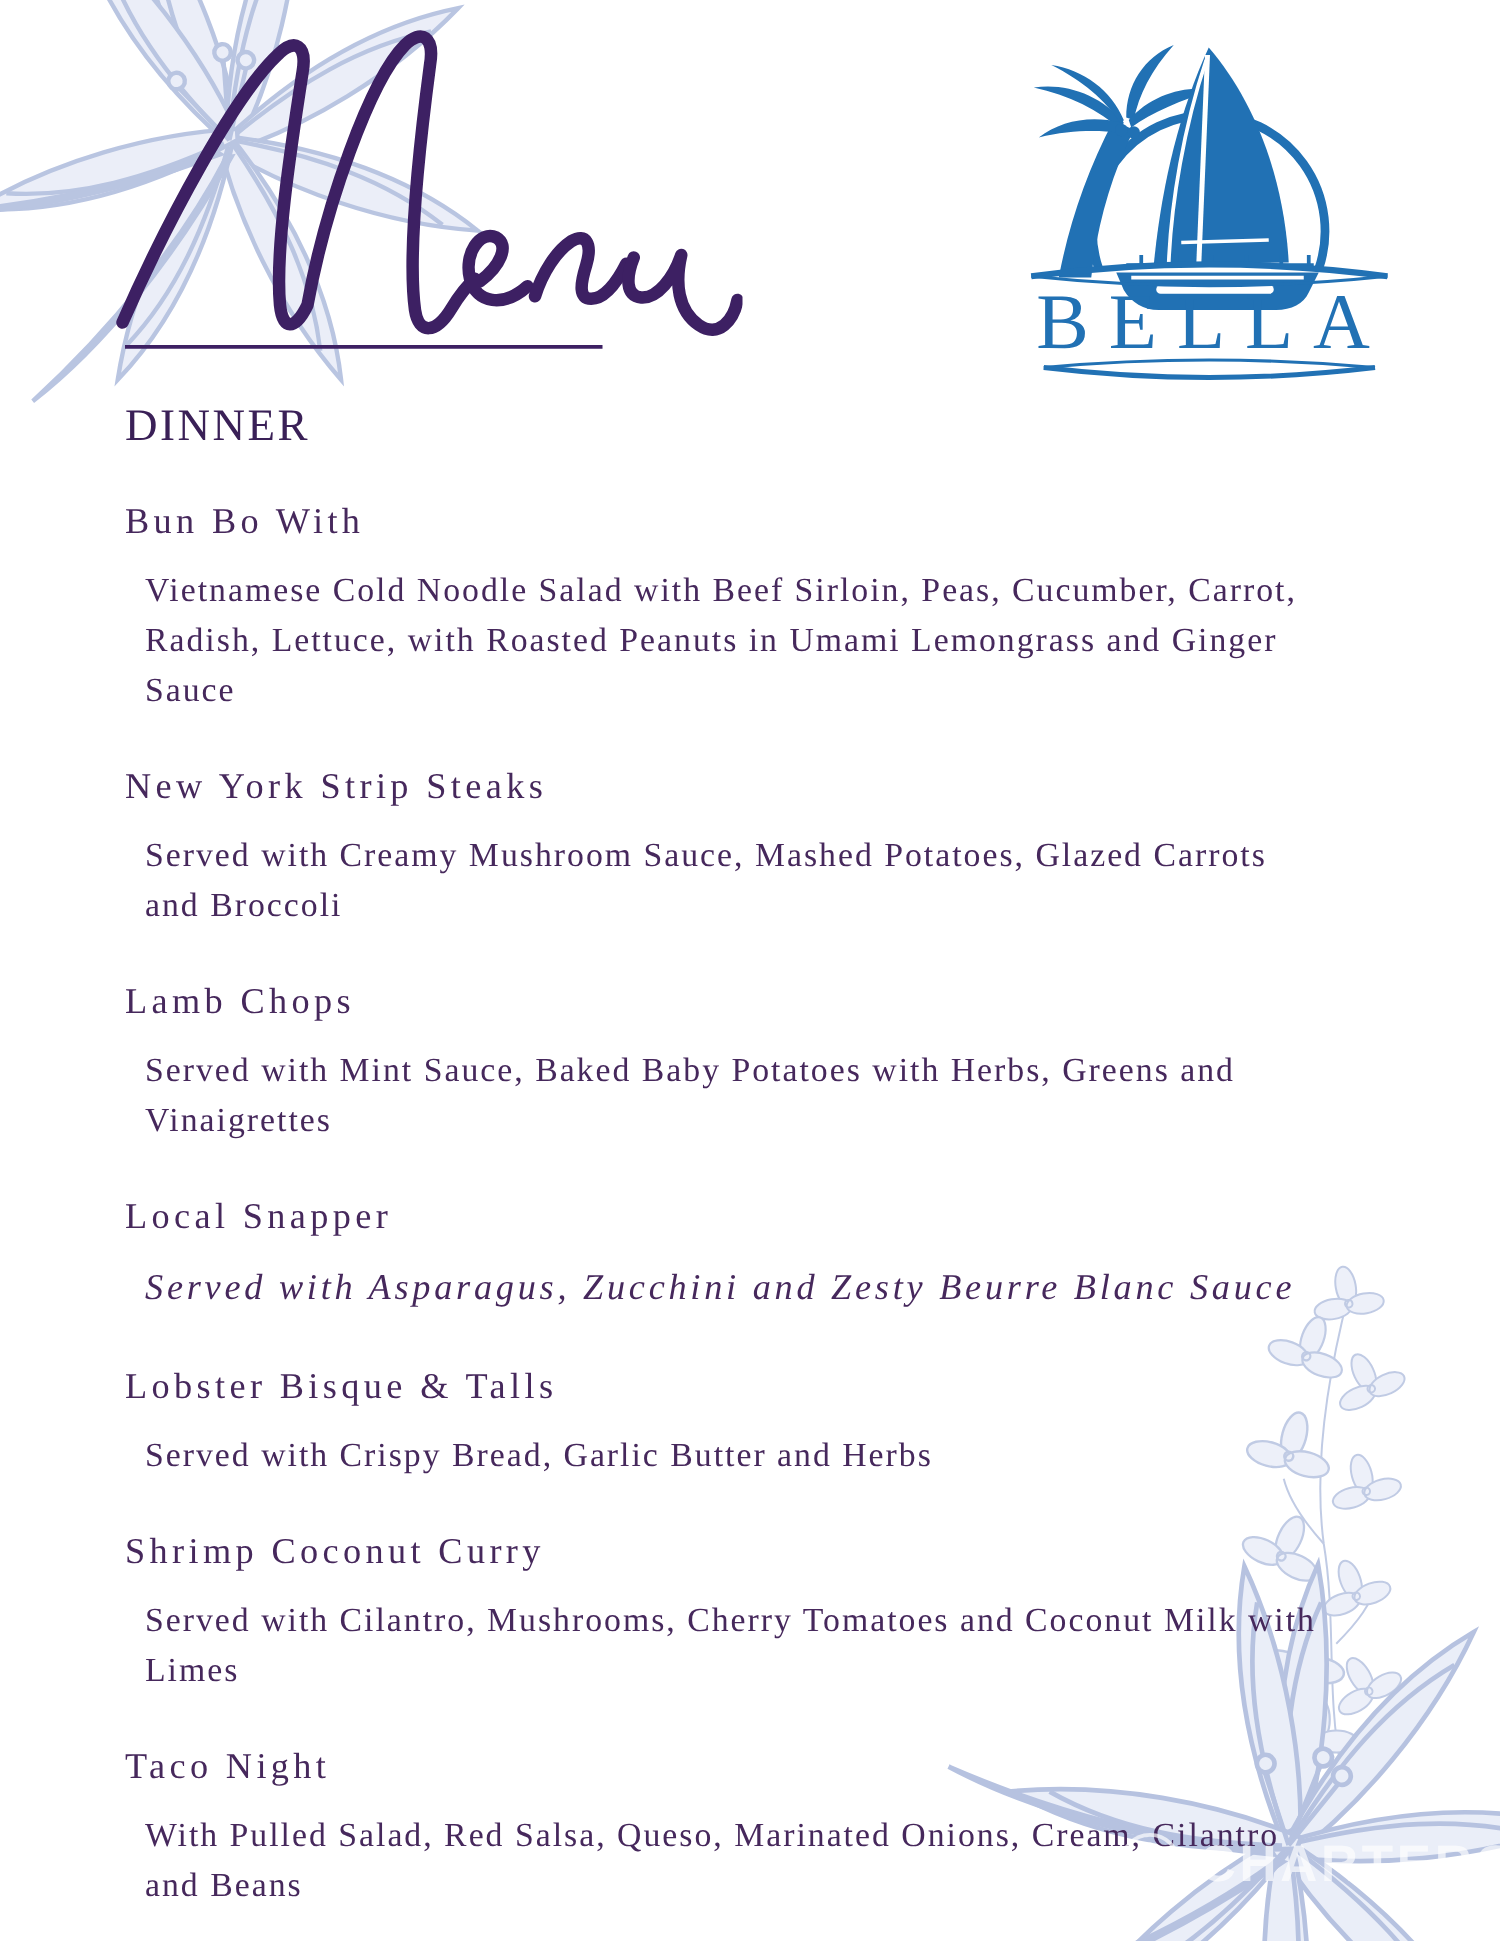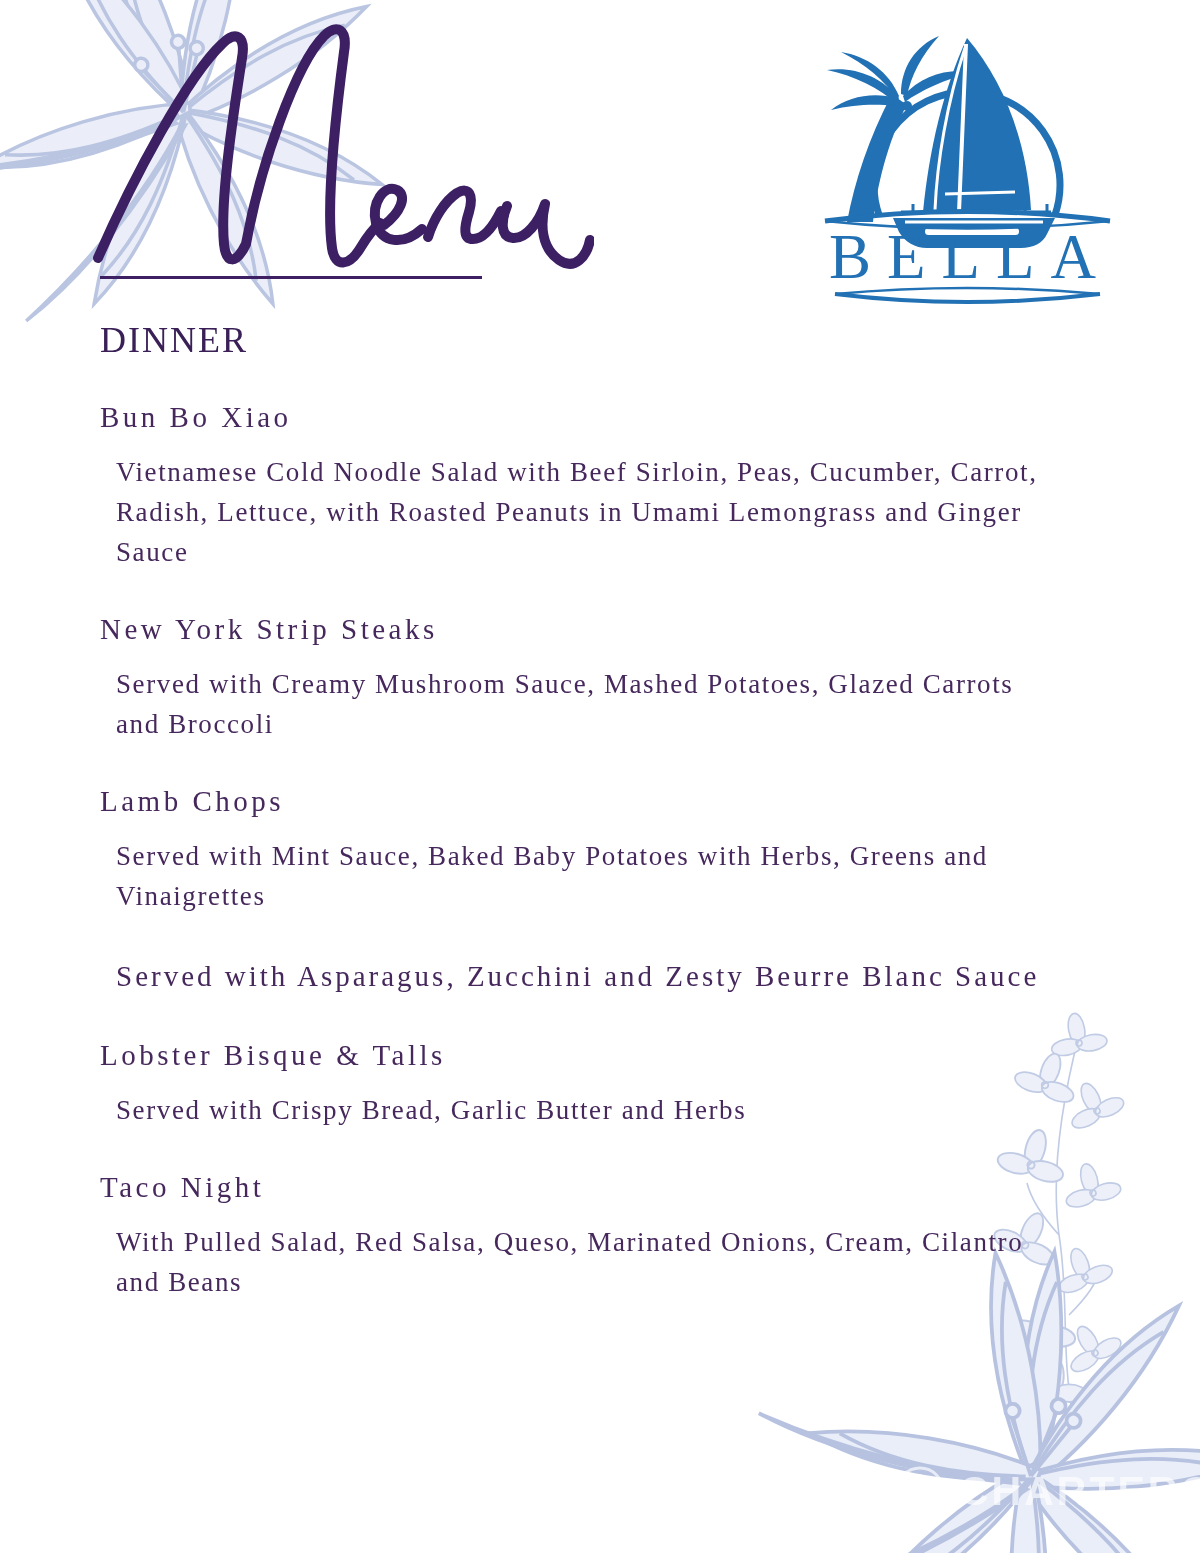--- a/index.html
+++ b/index.html
@@ -28,21 +28,21 @@
   .logo-word{font:63px "Liberation Serif", serif;letter-spacing:16px;fill:var(--blue);}
   
   .content{position:absolute;left:100px;top:322px;width:975px;z-index:1;color:var(--ink);}
   .section-title{
     font-size:36px;font-weight:400;letter-spacing:2px;color:var(--ink-dark);
     margin:0 0 40px 0;line-height:36px;
   }
   .item{margin:0 0 38px 0;}
   .item-name{font-size:29px;letter-spacing:3.5px;line-height:38px;margin:0 0 6px 0;font-weight:400;}
   .item-desc{font-size:27px;letter-spacing:1.6px;line-height:40px;margin:16px;}
-  .item-desc.desc-large{font-size:29px;letter-spacing:3px;line-height:44px;}
+  .item-desc.desc-large{font-size:29px;letter-spacing:3px;line-height:44px;font-style:italic;}
   
   .watermark{
     position:absolute;left:893px;top:1464px;z-index:2;display:flex;align-items:center;gap:12px;
     opacity:0.68;white-space:nowrap;
   }
   .watermark-text{
     font-family:"Liberation Sans", sans-serif;font-weight:700;font-size:41px;
     letter-spacing:3px;color:var(--wm);
   }
 </style>
@@ -157,37 +157,42 @@
       <path class="b-stroke" d="M 40 272 Q 172 260 305 272" stroke-width="2.5"></path>
       <path class="b-stroke" d="M 40 272 Q 172 288 305 272" stroke-width="4"></path>
     </g>
   </svg>
 </div>
 
 <div class="content">
   <h1 class="section-title">DINNER</h1>
   <div>
       <div class="item">
-    <p class="item-name">Bun Bo Xiao</p>
+    <p class="item-name">Bun Bo With</p>
     <p class="item-desc">Vietnamese Cold Noodle Salad with Beef Sirloin, Peas, Cucumber, Carrot, Radish, Lettuce, with Roasted Peanuts in Umami Lemongrass and Ginger Sauce</p>
   </div>
       <div class="item">
     <p class="item-name">New York Strip Steaks</p>
     <p class="item-desc">Served with Creamy Mushroom Sauce, Mashed Potatoes, Glazed Carrots and Broccoli</p>
   </div>
       <div class="item">
     <p class="item-name">Lamb Chops</p>
     <p class="item-desc">Served with Mint Sauce, Baked Baby Potatoes with Herbs, Greens and Vinaigrettes</p>
   </div>
       <div class="item">
+    <p class="item-name">Local Snapper</p>
     <p class="item-desc desc-large">Served with Asparagus, Zucchini and Zesty Beurre Blanc Sauce</p>
   </div>
       <div class="item">
     <p class="item-name">Lobster Bisque &amp; Talls</p>
     <p class="item-desc">Served with Crispy Bread, Garlic Butter and Herbs</p>
+  </div>
+      <div class="item">
+    <p class="item-name">Shrimp Coconut Curry</p>
+    <p class="item-desc">Served with Cilantro, Mushrooms, Cherry Tomatoes and Coconut Milk with Limes</p>
   </div>
       <div class="item">
     <p class="item-name">Taco Night</p>
     <p class="item-desc">With Pulled Salad, Red Salsa, Queso, Marinated Onions, Cream, Cilantro and Beans</p>
   </div>
     </div>
 </div>
 
 <div class="watermark">
   <svg width="54" height="54" viewBox="0 0 54 54" xmlns="http://www.w3.org/2000/svg">

